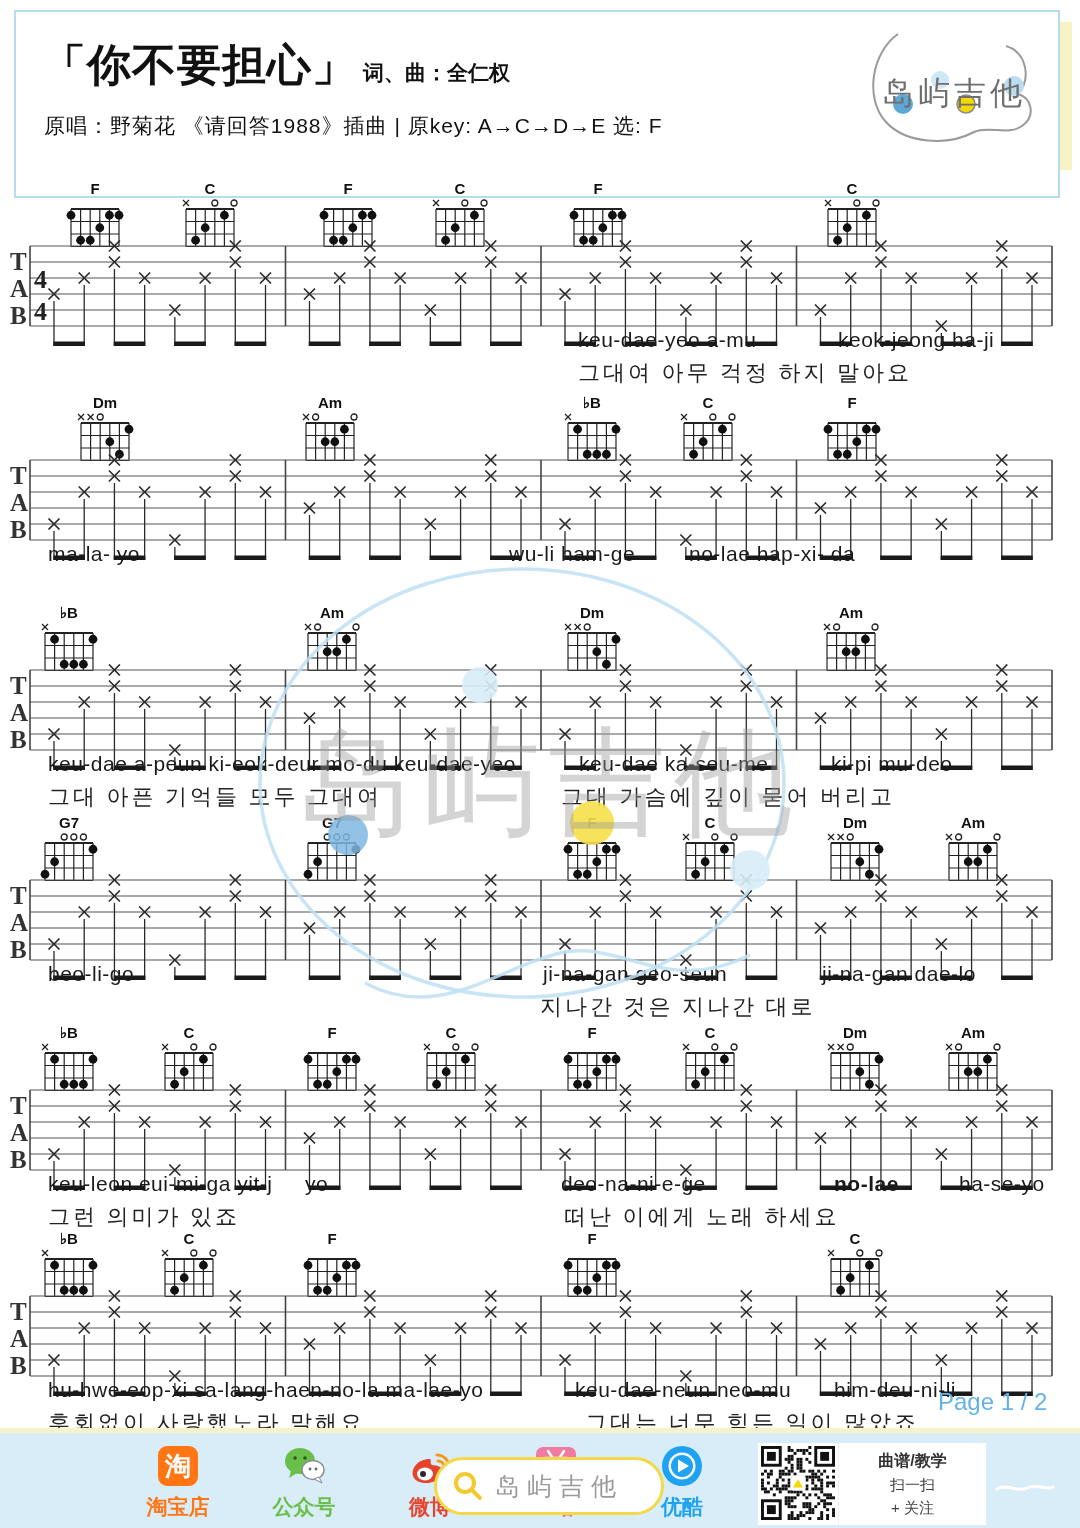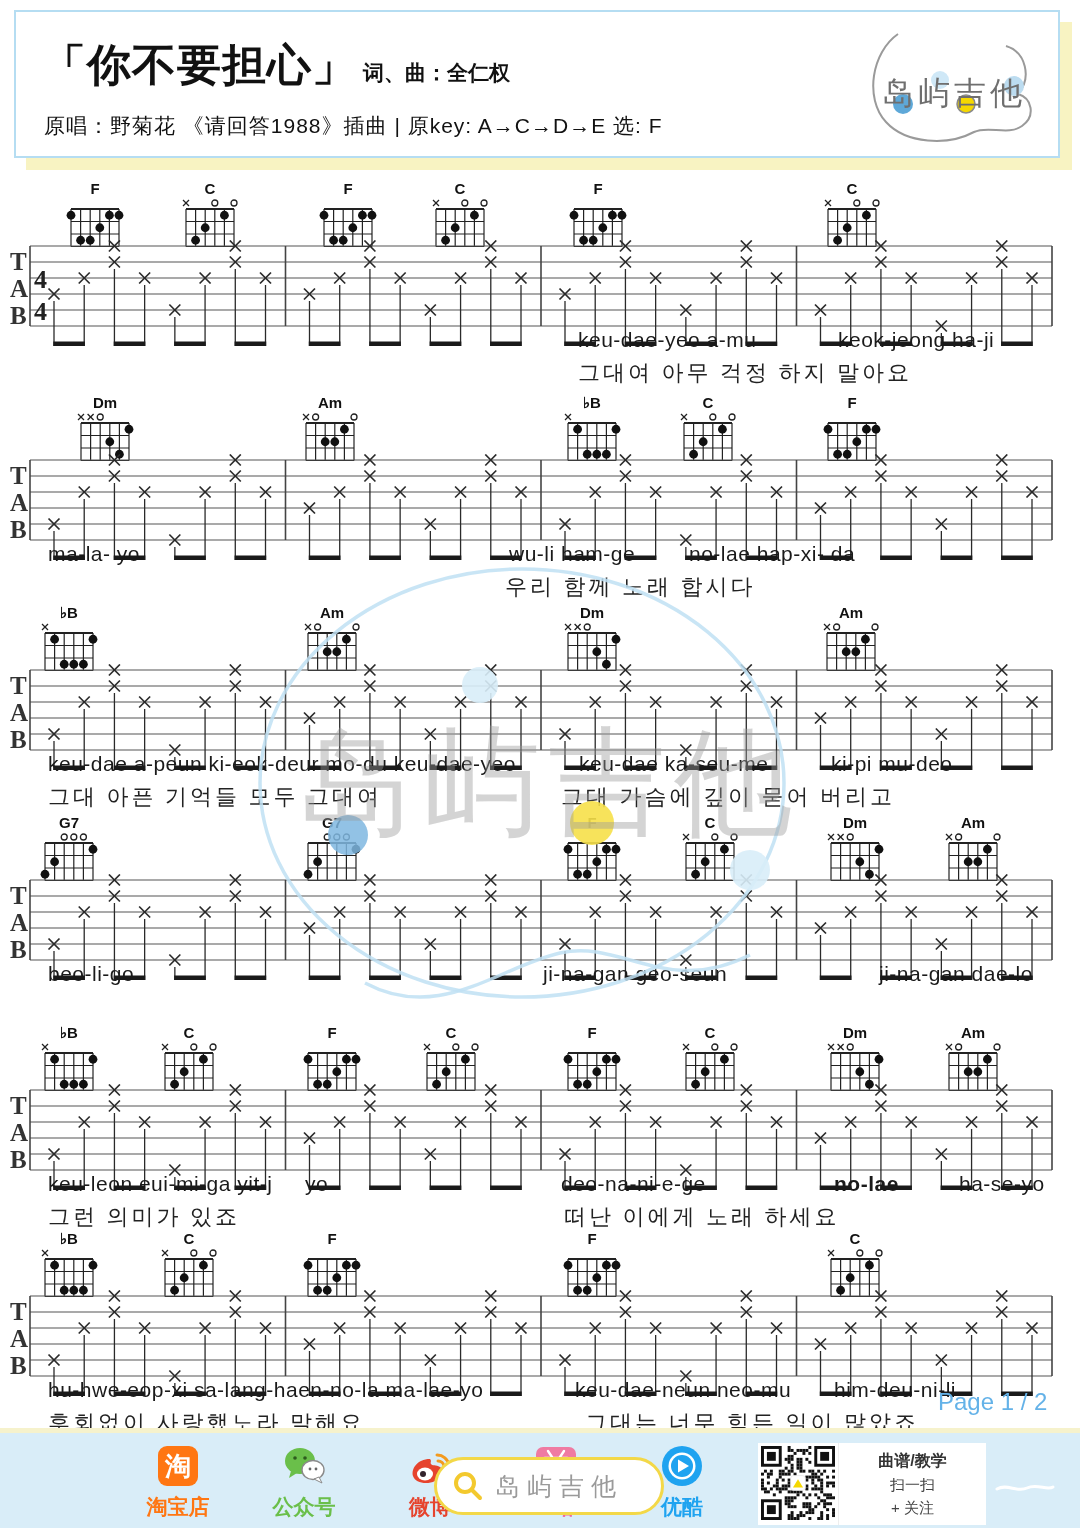--- a/index.html
+++ b/index.html
@@ -1,21 +1,21 @@
 <!DOCTYPE html>
 <html><head>
 <meta charset="utf-8">
 <style>
   * { margin:0; padding:0; box-sizing:border-box; }
   body { background:#fff; font-family:"Liberation Sans", sans-serif; }
   .page { position:relative; width:1080px; height:1528px; background:#fff; overflow:hidden; }
 
   
   .header-shadow { position:absolute; left:26px; top:22px; width:1046px; height:148px; background:#f8f3c2; }
-  .header-card { position:absolute; left:14px; top:10px; width:1046px; height:148px; background:#fff; border:2px solid #b5ddf2;text-decoration:underline; }
+  .header-card { position:absolute; left:14px; top:10px; width:1046px; height:188px; background:#fff; border:2px solid #b5ddf2;text-decoration:underline; }
   .title-row { position:absolute; left:26px; top:24px; white-space:nowrap; }
   .song-title { font-size:44px; font-weight:bold; color:#111; letter-spacing:1px; }
   .song-credits { font-size:21px; font-weight:bold; color:#111; margin-left:6px; }
   .subtitle { position:absolute; left:28px; top:100px; font-size:21px; color:#111; letter-spacing:1px; }
   .logo { position:absolute; right:6px; top:6px; width:196px; height:136px; }
 
   
   #systems { position:absolute; left:0; top:0; width:1080px; height:1528px; }
   .system { position:absolute; left:0; width:1080px; height:215px; }
   .chord { position:absolute; top:0; width:70px; text-align:center; }
@@ -566,21 +566,20 @@
           <line x1="1026.5" y1="43.5" x2="1037.5" y2="32.5" stroke="#2a2a2a" stroke-width="1.7"></line>
           <line x1="1032" y1="45" x2="1032" y2="106" stroke="#2a2a2a" stroke-width="1.3"></line>
           <rect x="819.8" y="101.5" width="31.614285714285664" height="4.5" fill="#1a1a1a"></rect>
           <rect x="880.2285714285714" y="101.5" width="31.614285714285664" height="4.5" fill="#1a1a1a"></rect>
           <rect x="940.6571428571428" y="101.5" width="31.614285714285664" height="4.5" fill="#1a1a1a"></rect>
           <rect x="1001.0857142857142" y="101.5" width="31.614285714285778" height="4.5" fill="#1a1a1a"></rect>
         </svg>
         <div class="lyr-roman" style="left: 48px;">ma-la-  yo</div>
         <div class="lyr-roman" style="left: 509px;">wu-li ham-ge</div>
         <div class="lyr-roman" style="left: 689px;">no-lae hap-xi-  da</div>
-        <div class="lyr-korean" style="left: 505px;">우리 함께 노래 합시다</div>
       </div>
       <div class="system" style="top: 606px;">
         <div class="chord" style="left: 34px;"><div class="cname">♭B</div><svg width="70" height="58" viewBox="0 0 70 58">
             <line x1="11" y1="13" x2="59" y2="13" stroke="#222" stroke-width="2"></line>
             <line x1="11" y1="25.5" x2="59" y2="25.5" stroke="#222" stroke-width="1.2"></line>
             <line x1="11" y1="38" x2="59" y2="38" stroke="#222" stroke-width="1.2"></line>
             <line x1="11" y1="50.5" x2="59" y2="50.5" stroke="#222" stroke-width="1.2"></line>
             <line x1="11" y1="13" x2="11" y2="50.5" stroke="#222" stroke-width="1.2"></line>
             <line x1="20.6" y1="13" x2="20.6" y2="50.5" stroke="#222" stroke-width="1.2"></line>
             <line x1="30.2" y1="13" x2="30.2" y2="50.5" stroke="#222" stroke-width="1.2"></line>
@@ -1055,21 +1054,22 @@
           <line x1="1026.5" y1="32.5" x2="1037.5" y2="43.5" stroke="#2a2a2a" stroke-width="1.7"></line>
           <line x1="1026.5" y1="43.5" x2="1037.5" y2="32.5" stroke="#2a2a2a" stroke-width="1.7"></line>
           <line x1="1032" y1="45" x2="1032" y2="106" stroke="#2a2a2a" stroke-width="1.3"></line>
           <rect x="819.8" y="101.5" width="31.614285714285664" height="4.5" fill="#1a1a1a"></rect>
           <rect x="880.2285714285714" y="101.5" width="31.614285714285664" height="4.5" fill="#1a1a1a"></rect>
           <rect x="940.6571428571428" y="101.5" width="31.614285714285664" height="4.5" fill="#1a1a1a"></rect>
           <rect x="1001.0857142857142" y="101.5" width="31.614285714285778" height="4.5" fill="#1a1a1a"></rect>
         </svg>
         <div class="lyr-roman" style="left: 48px;">beo-li-go</div>
         <div class="lyr-roman" style="left: 543px;">ji-na-gan geo-seun</div>
-        <div class="lyr-roman" style="left: 879px;">ji-na-gan dae-lo</div>
+        <div class="lyr-roman" style="left: 822px;">ji-na-gan dae-lo</div>
+        <div class="lyr-korean" style="left: 540px;">지나간 것은 지나간 대로</div>
       </div>
       <div class="system" style="top: 1026px;">
         <div class="chord" style="left: 34px;"><div class="cname">♭B</div><svg width="70" height="58" viewBox="0 0 70 58">
             <line x1="11" y1="13" x2="59" y2="13" stroke="#222" stroke-width="2"></line>
             <line x1="11" y1="25.5" x2="59" y2="25.5" stroke="#222" stroke-width="1.2"></line>
             <line x1="11" y1="38" x2="59" y2="38" stroke="#222" stroke-width="1.2"></line>
             <line x1="11" y1="50.5" x2="59" y2="50.5" stroke="#222" stroke-width="1.2"></line>
             <line x1="11" y1="13" x2="11" y2="50.5" stroke="#222" stroke-width="1.2"></line>
             <line x1="20.6" y1="13" x2="20.6" y2="50.5" stroke="#222" stroke-width="1.2"></line>
             <line x1="30.2" y1="13" x2="30.2" y2="50.5" stroke="#222" stroke-width="1.2"></line>

